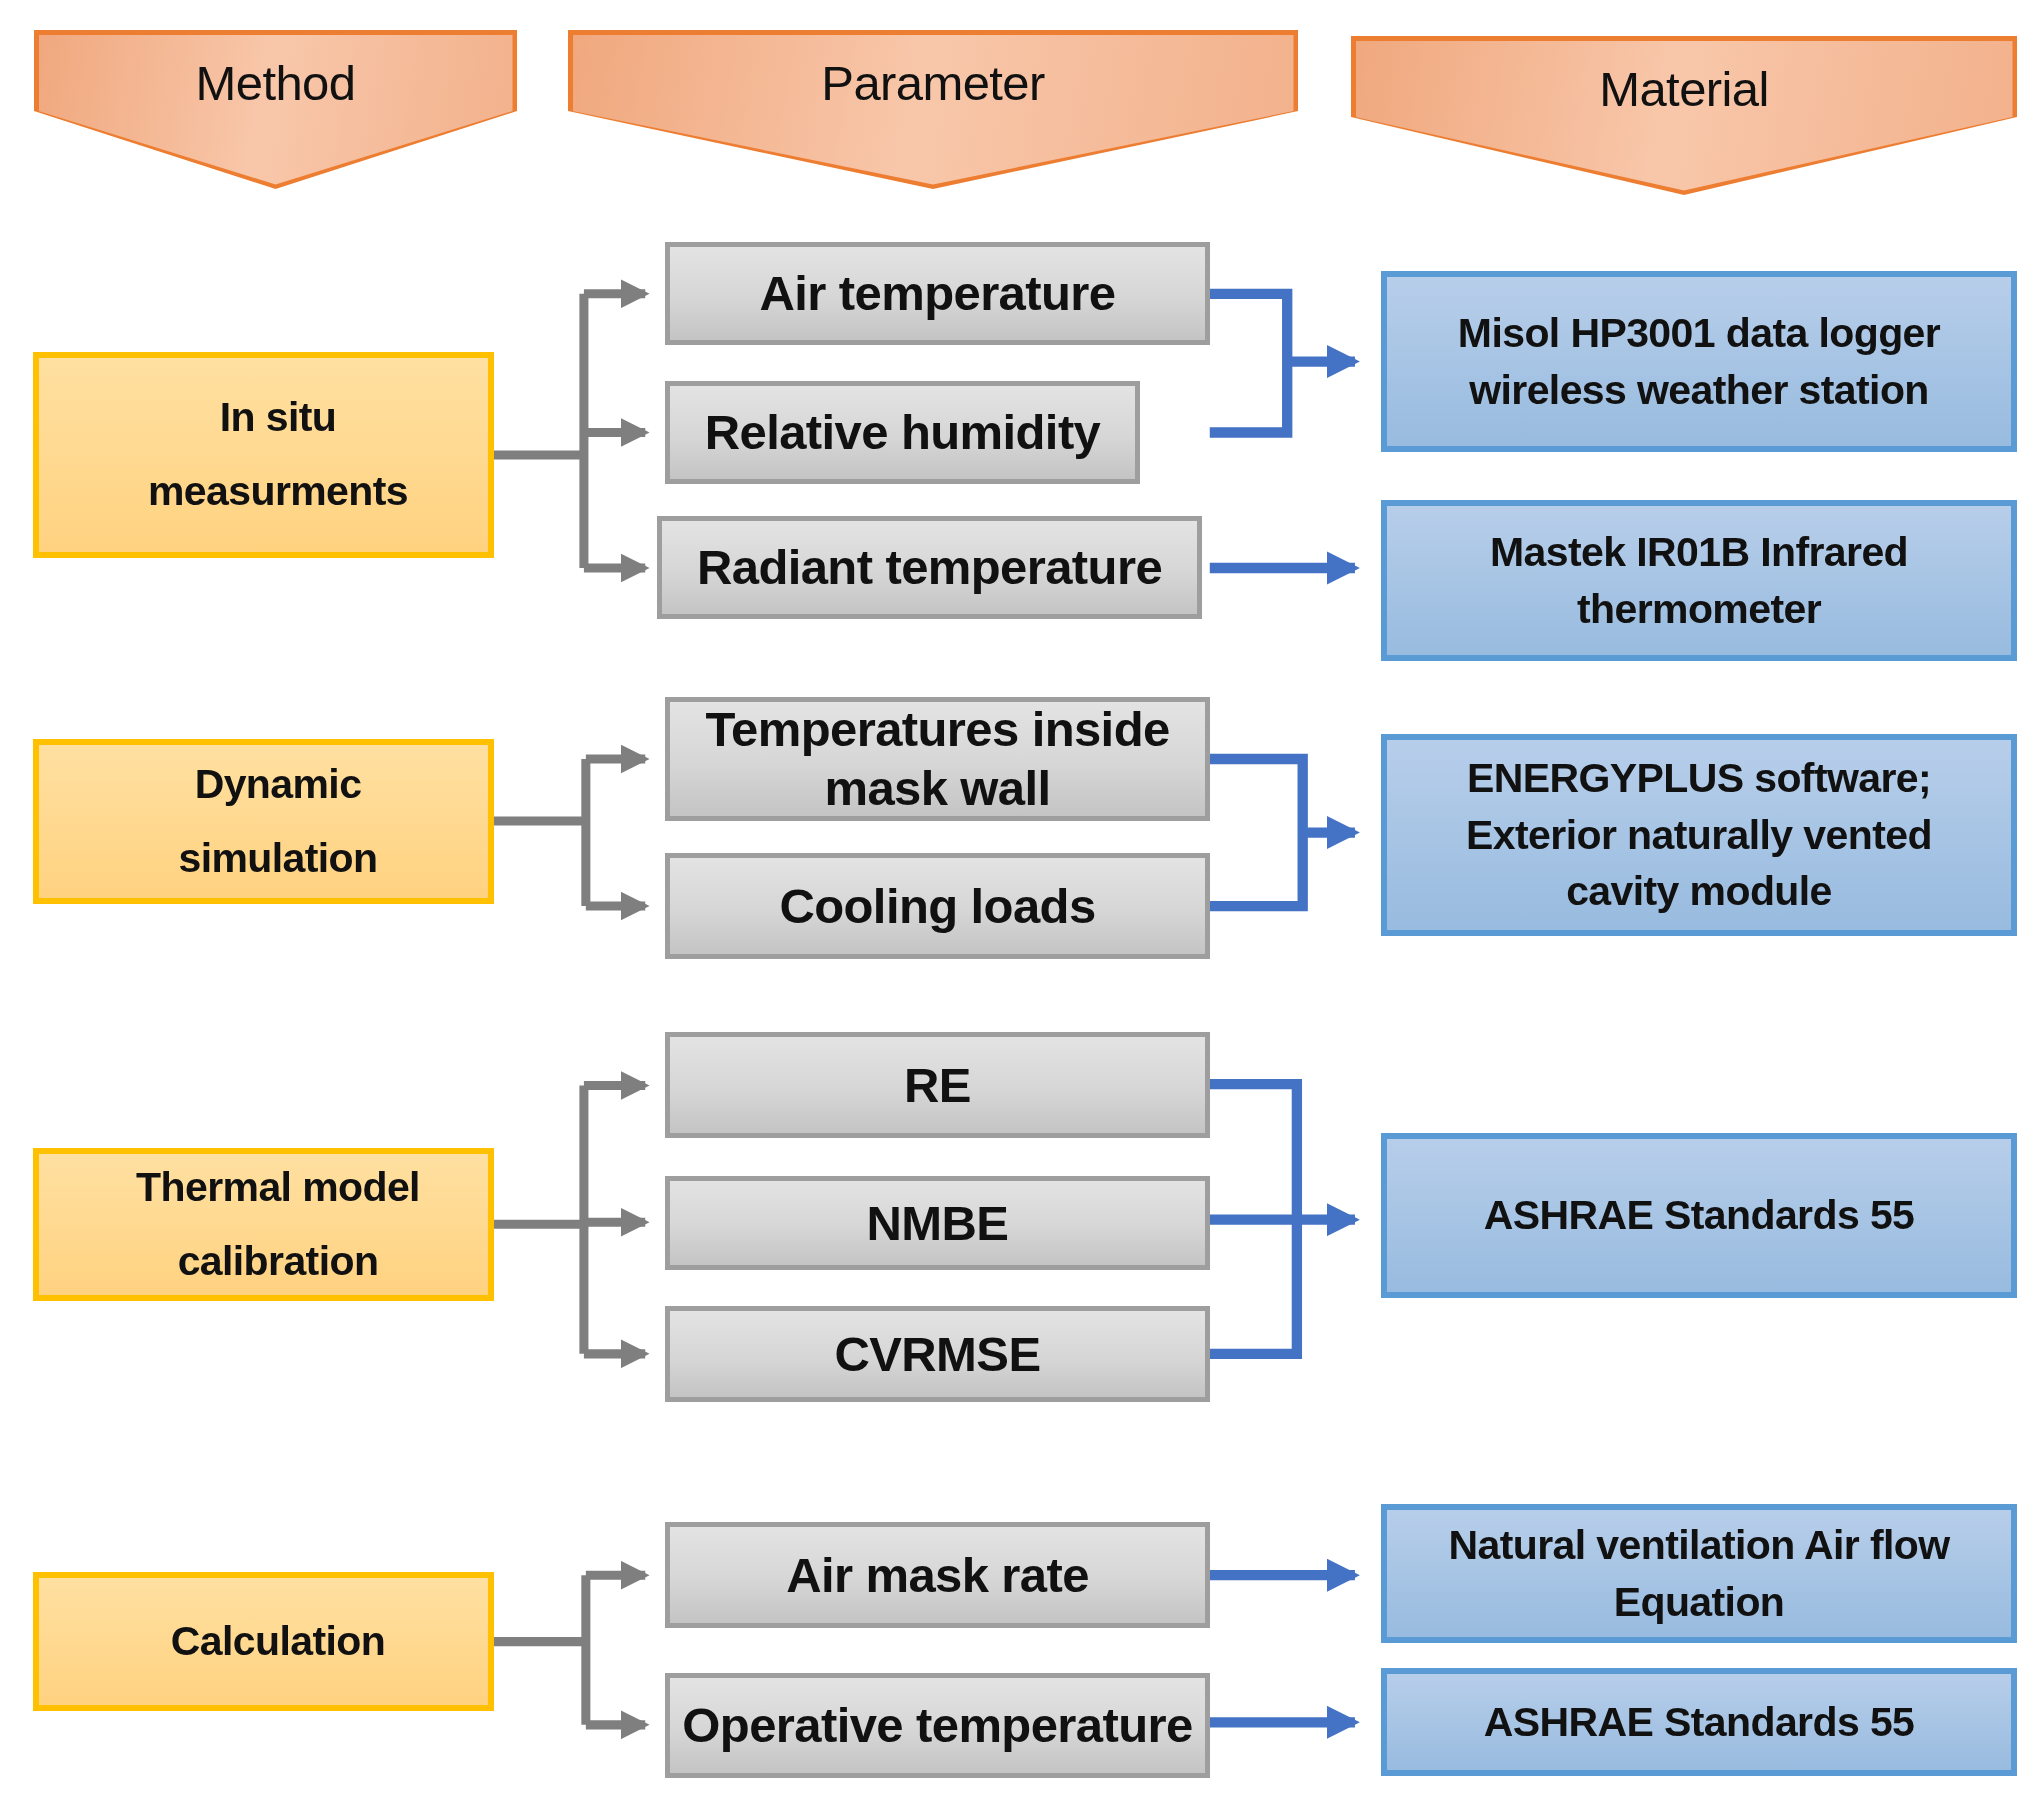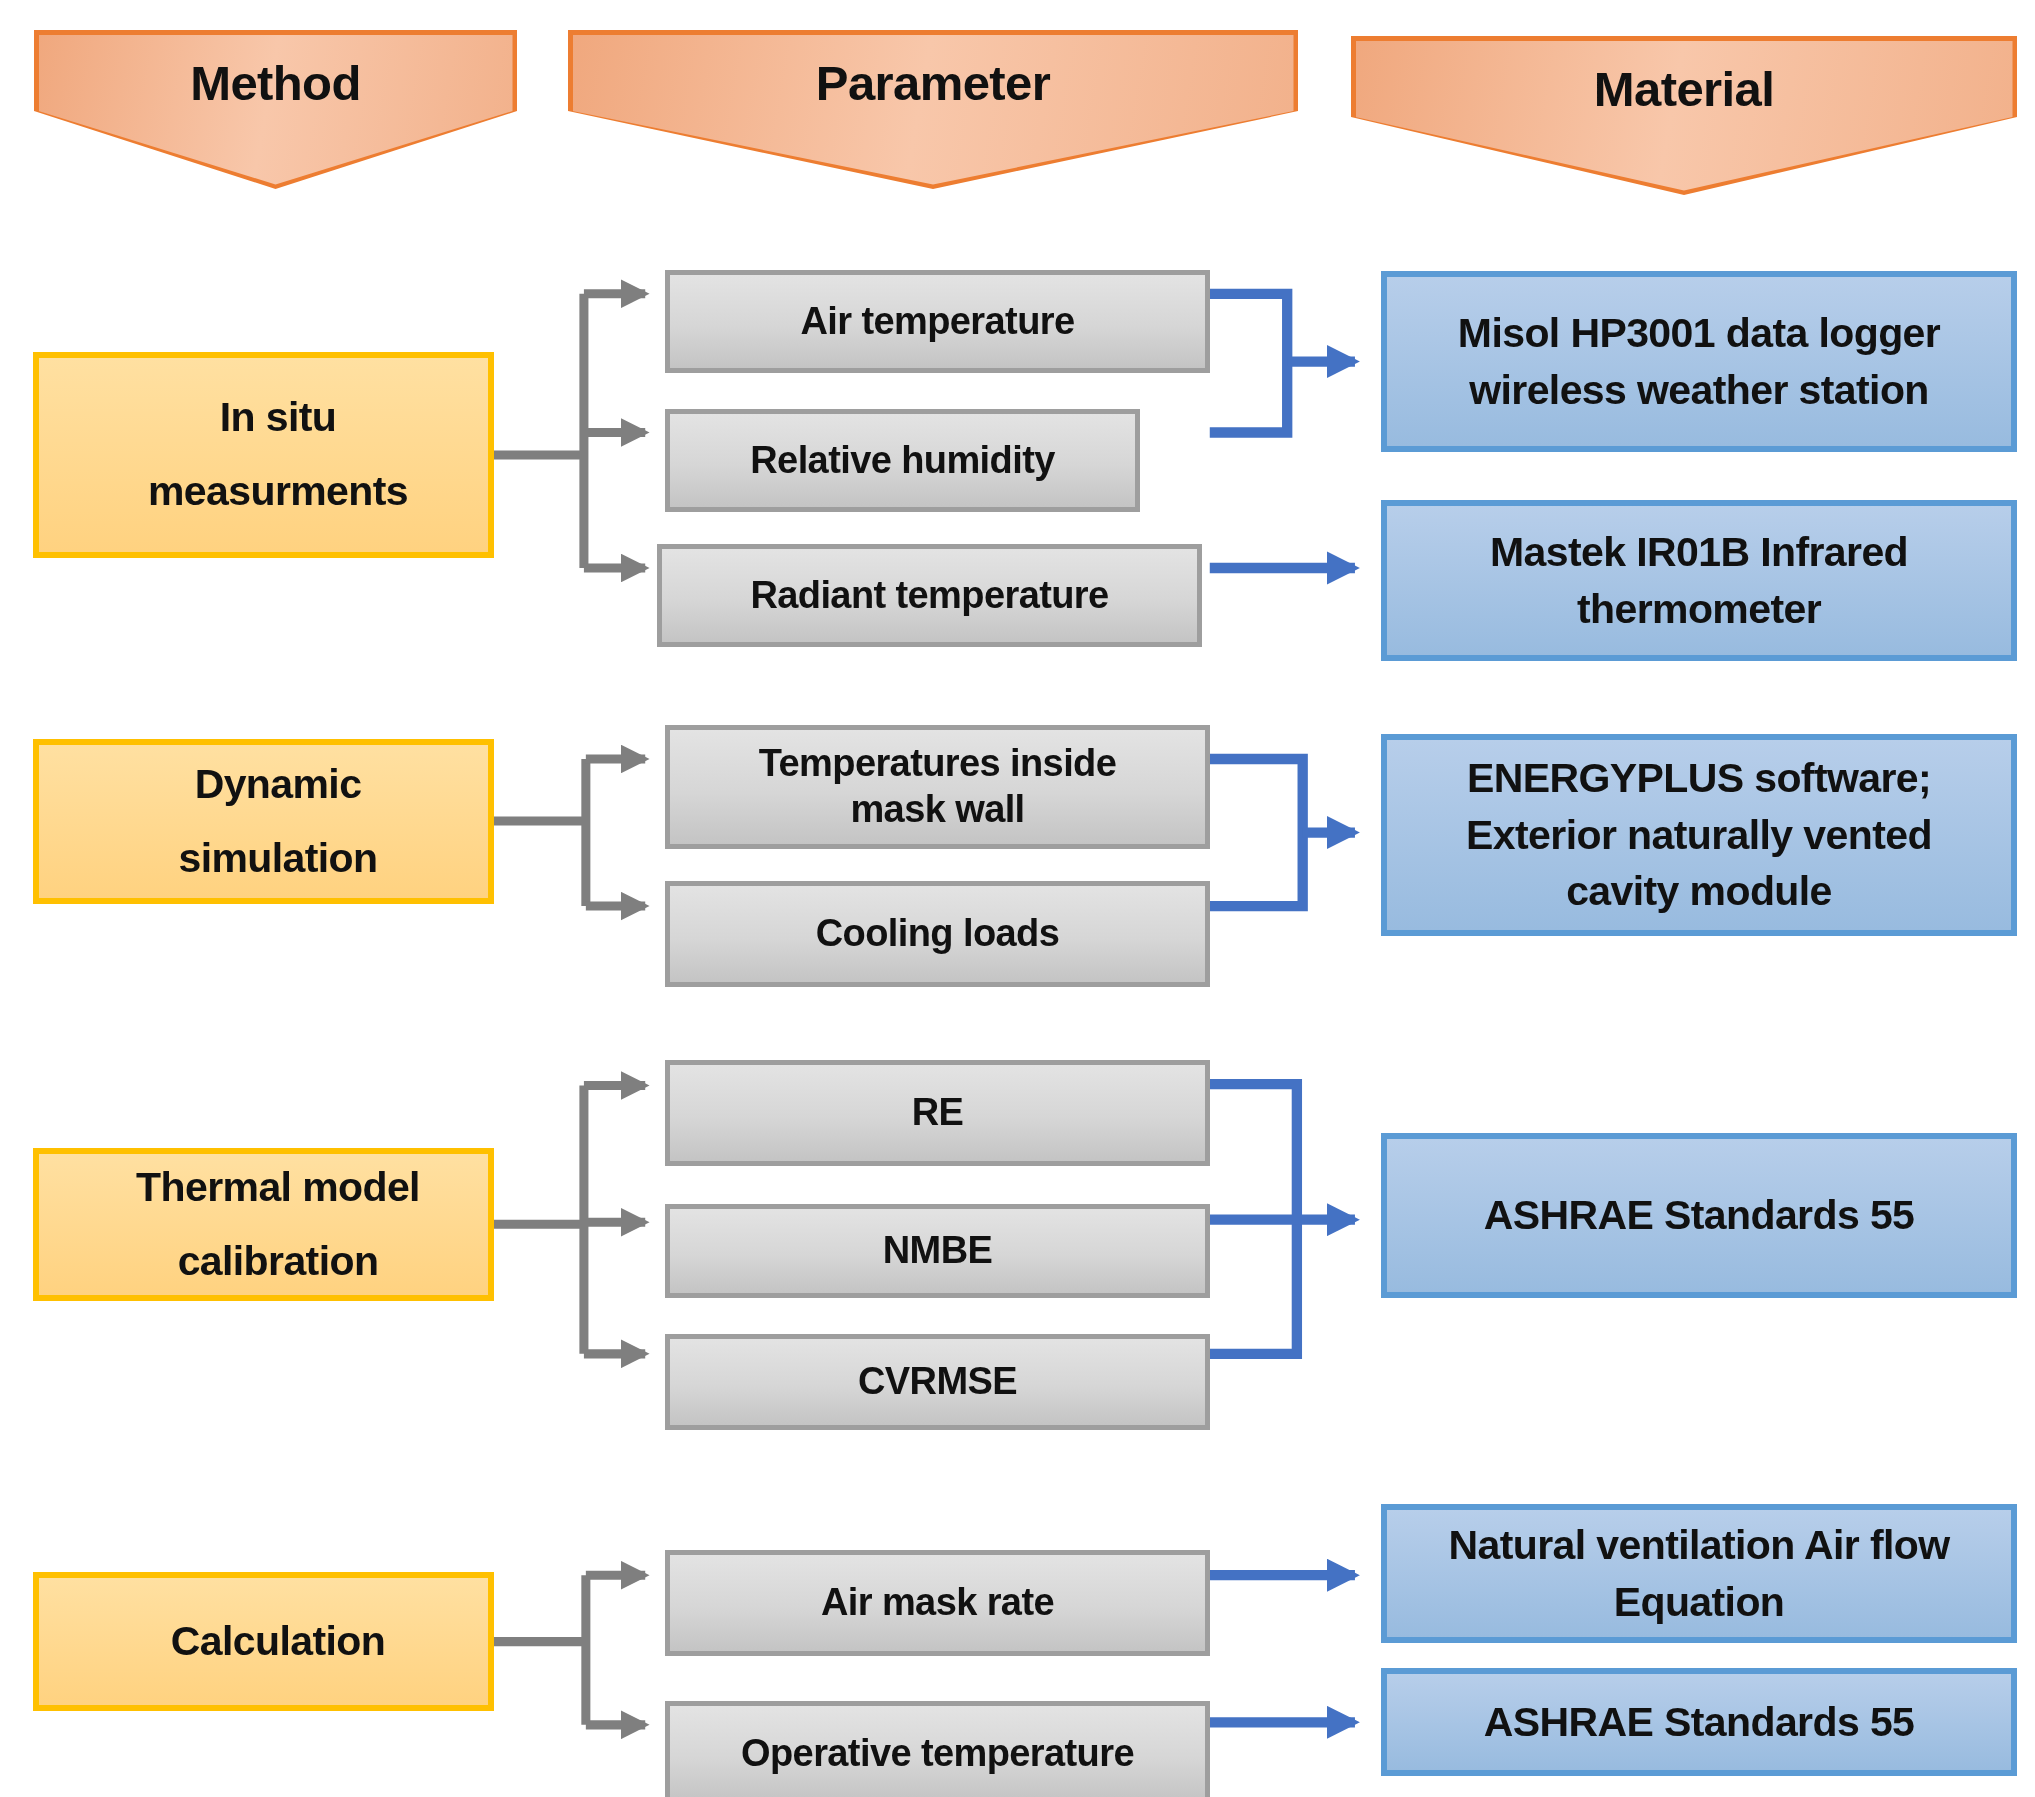--- a/index.html
+++ b/index.html
@@ -24,38 +24,38 @@
     background:var(--header-border);
     clip-path:polygon(0 0,100% 0,100% 51%,50% 100%,0 51%);
   }
   .pent .pent-fill{
     position:absolute; inset:4.5px;
     background:linear-gradient(100deg,var(--header-fill-a) 0%,var(--header-fill-b) 48%,var(--header-fill-c) 100%);
     clip-path:polygon(0 0,100% 0,100% 51%,50% 100%,0 51%);
   }
   .pent .pent-label{
     position:absolute; left:0; right:0; top:24.5px;
-    text-align:center; font-weight:bold; font-size:49px; letter-spacing:-0.6px;
+    text-align:center; font-weight:normal; font-size:49px; letter-spacing:-0.6px;
   }
 
   
   .box{
     position:absolute; box-sizing:border-box;
     display:flex; align-items:center; justify-content:center;
     text-align:center; font-weight:bold; white-space:pre-line; letter-spacing:-0.6px;
   }
   .method-box{
     border:6.5px solid var(--method-border);
     background:linear-gradient(180deg,var(--method-fill-light) 0%,var(--method-fill-dark) 100%);
     font-size:41px; line-height:1.8;padding-left:29px;
   }
   .param-box{
     border:5.2px solid var(--parameter-border);
     background:linear-gradient(180deg,var(--parameter-fill-light) 0%,#D6D6D6 55%,var(--parameter-fill-dark) 100%);
-    font-size:38px; line-height:1.2;margin-top:28px;
+    font-size:49px; line-height:1.2;
   }
   .material-box{
     border:6.5px solid var(--material-border);
     background:linear-gradient(180deg,var(--material-fill-light) 0%,var(--material-fill-dark) 100%);
     font-size:41px; line-height:1.38;text-align:center;
   }
   .conn{fill:none; stroke-width:14px; stroke:var(--gray-connector);}
   .conn-blue{fill:none; stroke-width:16px; stroke:var(--blue-connector);}
 </style>
 </head>

